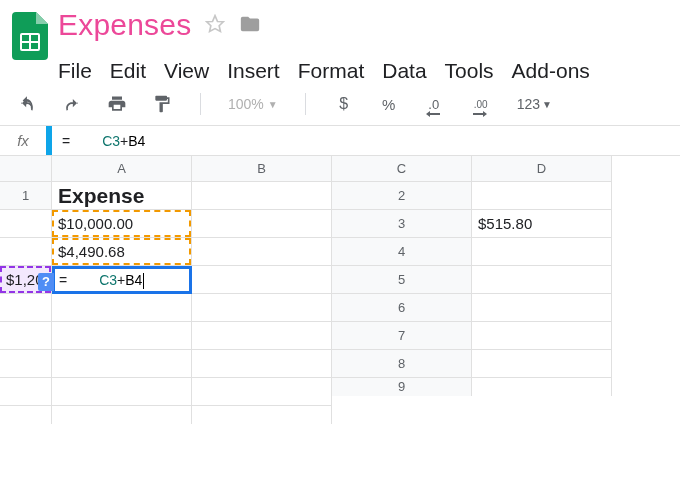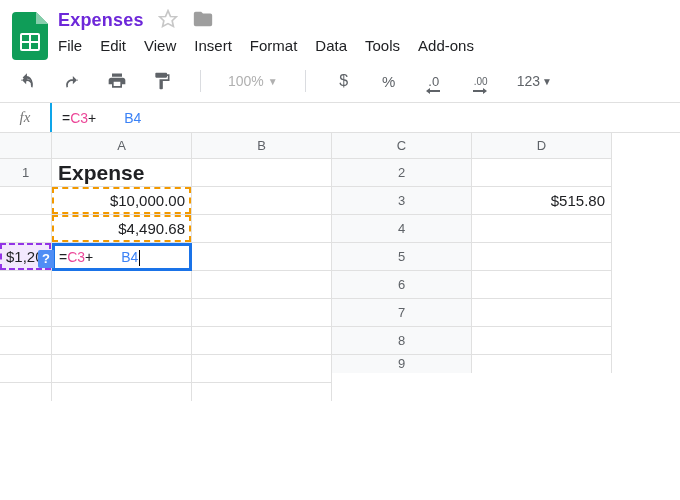--- a/index.html
+++ b/index.html
@@ -15,23 +15,23 @@
   }
   
   .header { display: flex; padding: 8px 12px 0 12px; align-items: flex-start; }
   .logo {
     width: 36px; height: 48px; position: relative; margin-top: 4px;
     display:flex; align-items:center; justify-content:center;
   }
   .logo svg { width: 36px; height: 48px; }
   .title-area { margin-left: 10px; }
   .title-row { display: flex; align-items: center; gap: 14px; }
-  .doc-title { font-size: 18px; color: #6d28d9; font-weight:700; letter-spacing:0.2px; }
+  .doc-title { font-size: 30px; color: #ec4899; font-weight:400; letter-spacing:0.2px; }
   .star, .folder { color: #c7c7c7; cursor:pointer; }
-  .menubar { display: flex; gap: 18px; margin-top: 4px; font-size: 15px; color:#202124;}
+  .menubar { display: flex; gap: 18px; margin-top: 17px; font-size: 21px; color:#202124;}
   .menubar span { cursor: pointer; }
   
   .toolbar {
     display: flex; align-items: center; gap: 23px;
     padding: 10px 16px;
     border-bottom: 1px solid #e0e0e0;
     color:#5f6368;
   }
   .tb-btn { cursor:pointer; display:flex; align-items:center; justify-content:center; width:22px; height:22px;}
   .tb-sep { width:1px; height:22px; background:#dadce0; margin:0 4px;}
@@ -39,30 +39,30 @@
   .zoom .tri { font-size:10px; color:#b0b0b0;}
   .fmt123 { display:flex; align-items:center; gap:2px;justify-content:space-between;}
   
   .fxbar {
     display:flex; align-items:center;
     border-bottom:1px solid #e0e0e0;
     height:30px;
   }
   .fxlabel {
     width:52px; text-align:center;
-    font-style:italic; font-family:Liberation Serif, serif;
+    font-style:italic; font-family:Liberation Sans, sans-serif;
     color:#767676; font-size:15px;
-    border-right:2px solid #0ea5e9;
+    border-right:6px solid #0ea5e9;
     height:100%; display:flex; align-items:center; justify-content:center;
   }
   .fxinput { padding-left:10px; font-size:14px; font-family:Arial; }
   .eq { color:#202124; }
-  .ref-c3 { color:#ec4899; }
+  .ref-c3 { color:#0f766e;margin-left:32px; }
   .plus { color:#202124; }
-  .ref-b4 { color:#3b82f6;margin-left:28px; }
+  .ref-b4 { color:#000000; }
   
   .grid { display:grid; grid-template-columns:52px 140px 140px 140px 140px; }
   .col-head {
     background:#f8f9fa; border-right:1px solid #e0e0e0;
     border-bottom:1px solid #e0e0e0;
     text-align:center; font-size:13px; color:#5f6368;
     height:26px; line-height:26px;
   }
   .row-head {
     background:#f8f9fa; border-right:1px solid #e0e0e0;
@@ -71,21 +71,21 @@
     height:28px; line-height:28px;
   }
   .corner {
     background:#f8f9fa;
     border-right:1px solid #e0e0e0; border-bottom:1px solid #e0e0e0;
     height:26px;
   }
   .cell {
     border-right:1px solid #e0e0e0; border-bottom:1px solid #e0e0e0;
     height:28px; line-height:28px; padding:0 6px;
-    font-size:15px; text-align:right; position:relative;
+    font-size:15px; text-align:left; position:relative;
     background:#fff;
   }
   .cell.header { font-weight:bold; text-align:center; font-size:21px;}
   
   .dash-orange::after{
     content:""; position:absolute; inset:0;
     border:2px dashed #f29900; pointer-events:none;
   }
   .dash-purple-fill { background:#f3e8fd; }
   .dash-purple::after{

